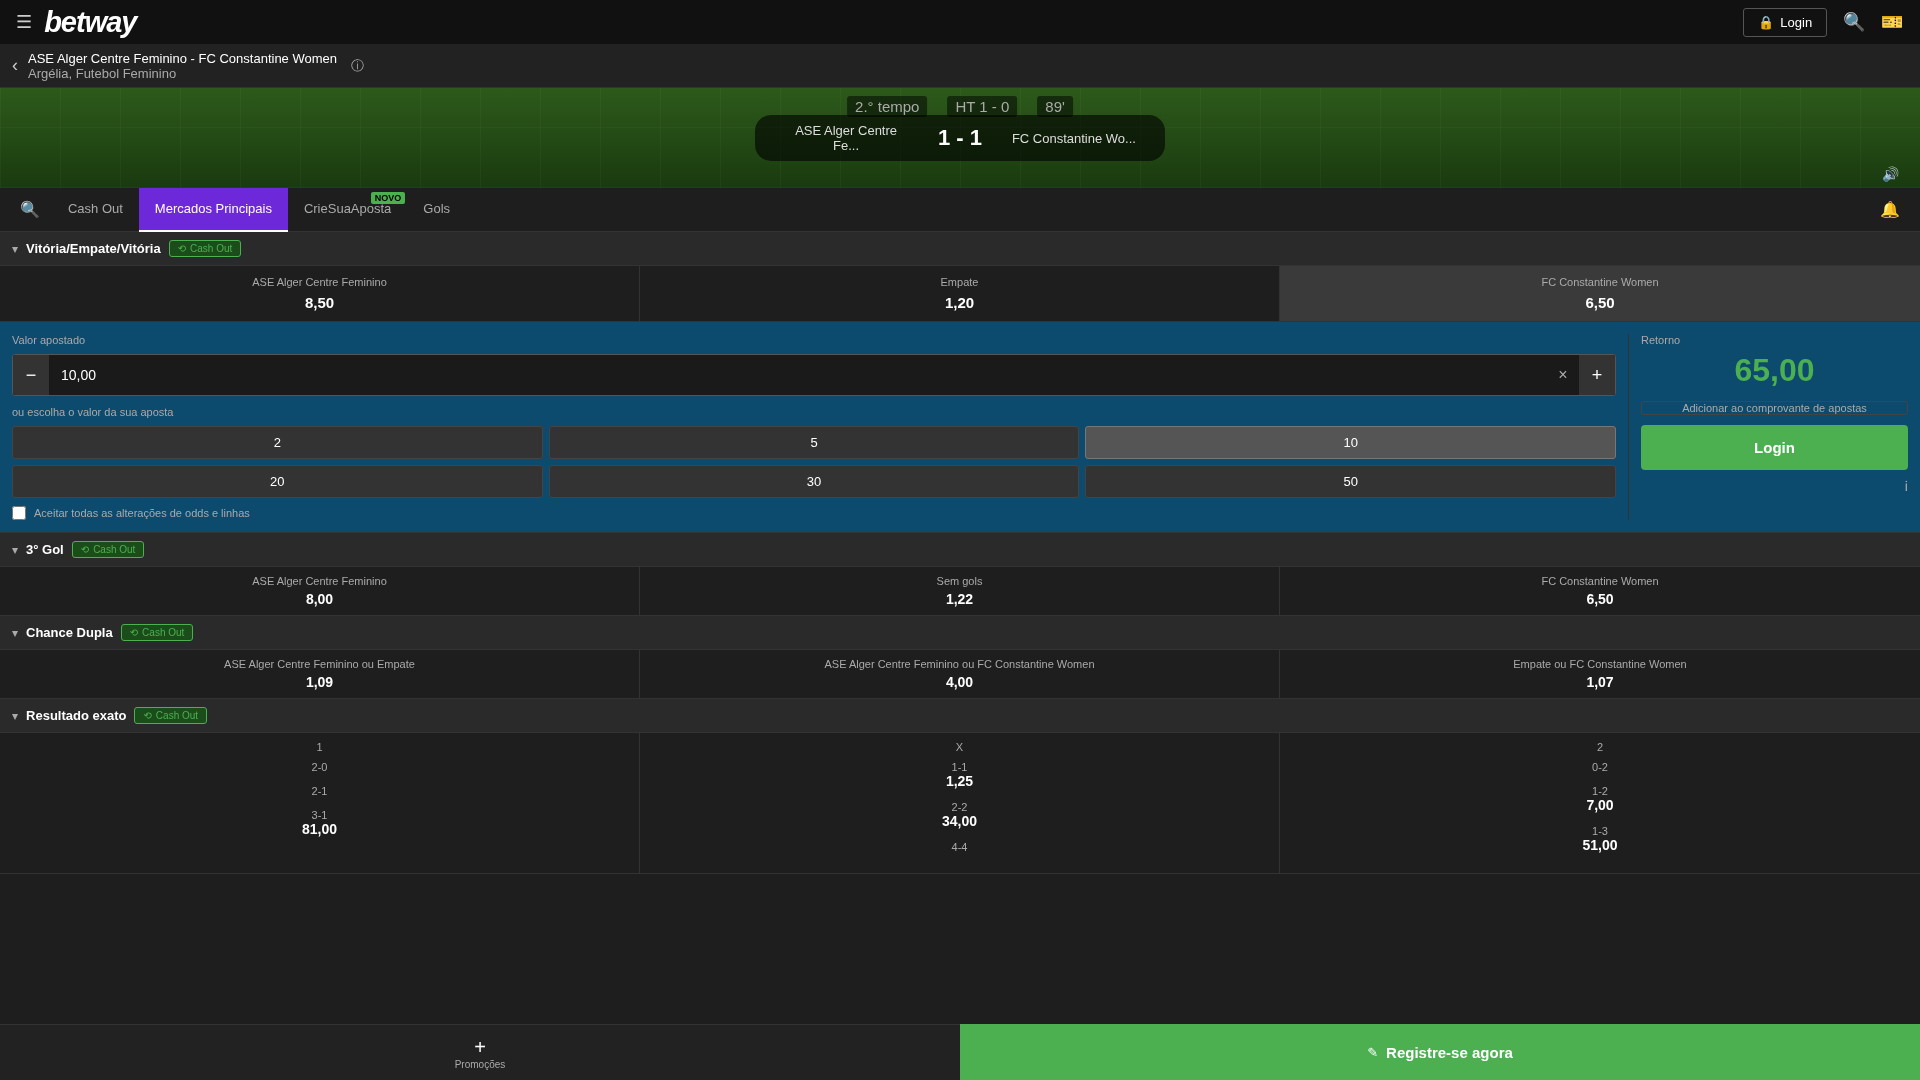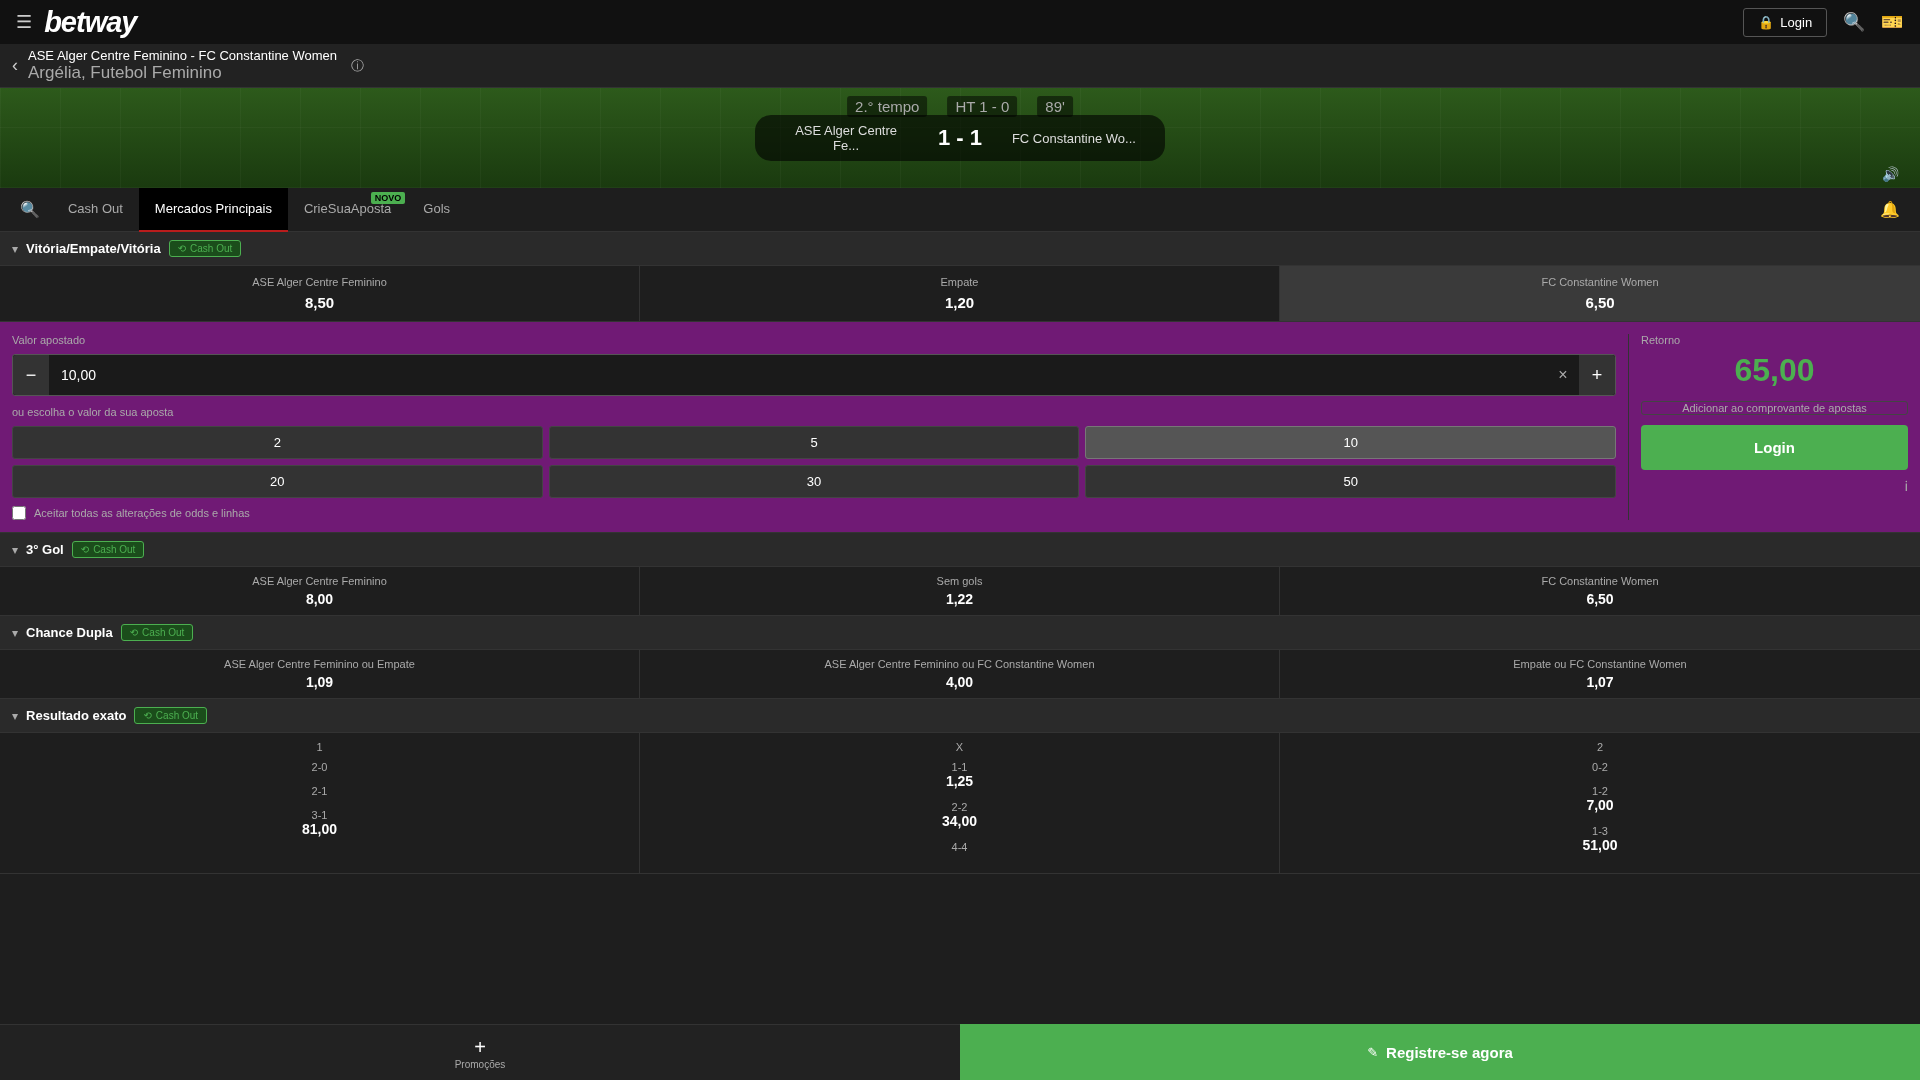--- a/index.html
+++ b/index.html
@@ -35,21 +35,21 @@
       background: #222;
       height: 44px;
       display: flex;
       align-items: center;
       padding: 0 12px;
       gap: 10px;
       border-bottom: 1px solid #333;
     }
     .back-btn { color: #ccc; font-size: 18px; cursor: pointer; background: none; border: none; }
     .breadcrumb-text { color: #fff; font-size: 13px; }
-    .breadcrumb-sub { color: #aaa; font-size: 17px; }
+    .breadcrumb-sub { color: #aaa; font-size: 13px; }
     .breadcrumb-info { display: flex; flex-direction: column; }
 
     
     .match-banner {
       background: linear-gradient(to bottom, #2d5a1b, #1a3a0f);
       height: 100px;
       display: flex;
       align-items: center;
       justify-content: center;
       position: relative;
@@ -100,22 +100,22 @@
       align-items: center;
       cursor: pointer;
       color: #aaa;
       font-size: 13px;
       border-bottom: 2px solid transparent;
       white-space: nowrap;
       position: relative;
     }
     .tab-item.active {
       color: #fff;
-      border-bottom: 2px solid #b91c1c;
-      background: #000000;
+      border-bottom: 2px solid #ffffff;
+      background: #6d28d9;
       text-align: center;
     }
     .tab-novo-badge {
       background: #4caf50;
       color: #000;
       font-size: 9px;
       font-weight: bold;
       padding: 1px 4px;
       border-radius: 2px;
       position: absolute;
@@ -162,21 +162,21 @@
       border-right: 1px solid #333;
       text-align: center;
     }
     .odds-col:last-child { border-right: none; }
     .odds-label { font-size: 11px; color: #aaa; margin-bottom: 6px; }
     .odds-value { font-size: 15px; color: #fff; font-weight: bold; }
     .odds-col.selected { background: #3a3a3a; }
 
     
     .bet-input-section {
-      background: #701a75;
+      background: #0c4a6e;
       padding: 12px;
       border-bottom: 1px solid #333;
       display: grid;
       grid-template-columns: 1fr 280px;
       gap: 0;
     }
     .bet-left { padding-right: 12px; }
     .bet-right { padding-left: 12px; border-left: 1px solid #333; }
 
     .bet-label { font-size: 11px; color: #aaa; margin-bottom: 8px; }

